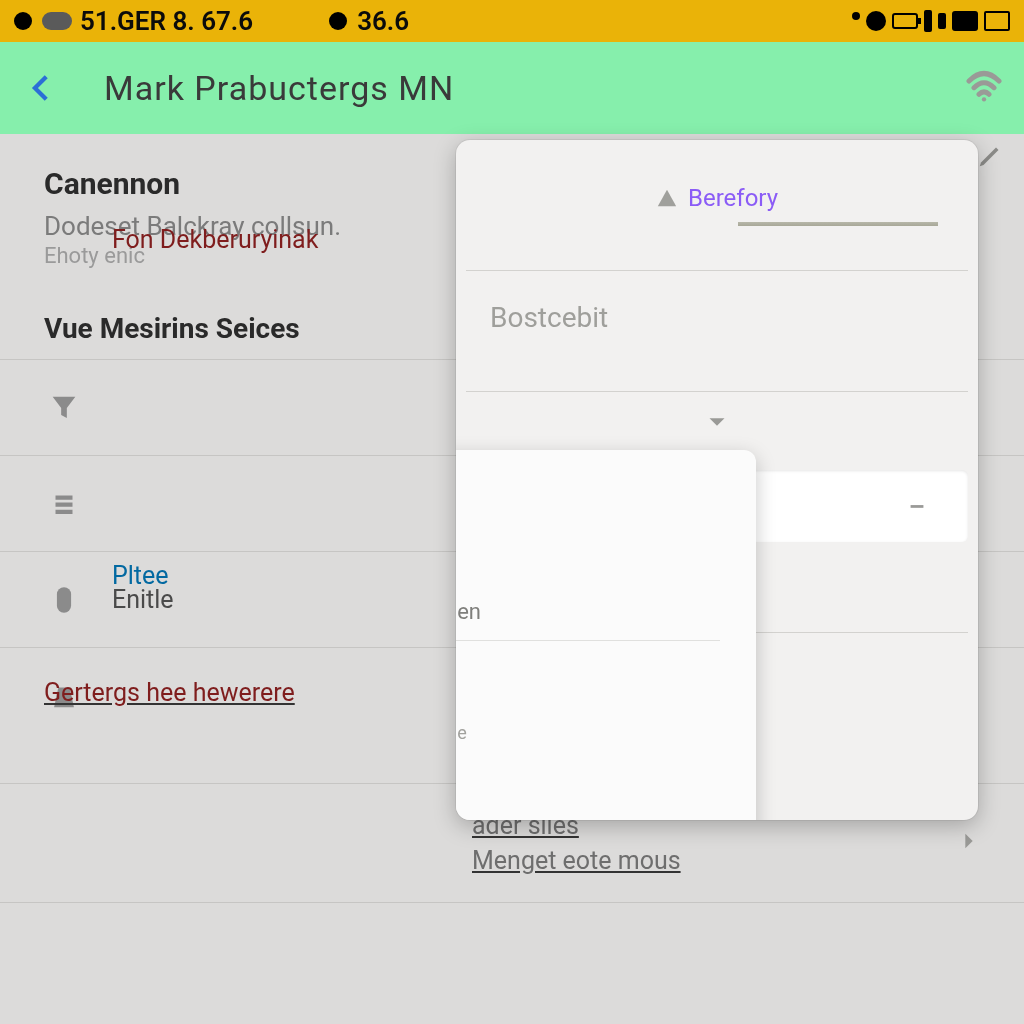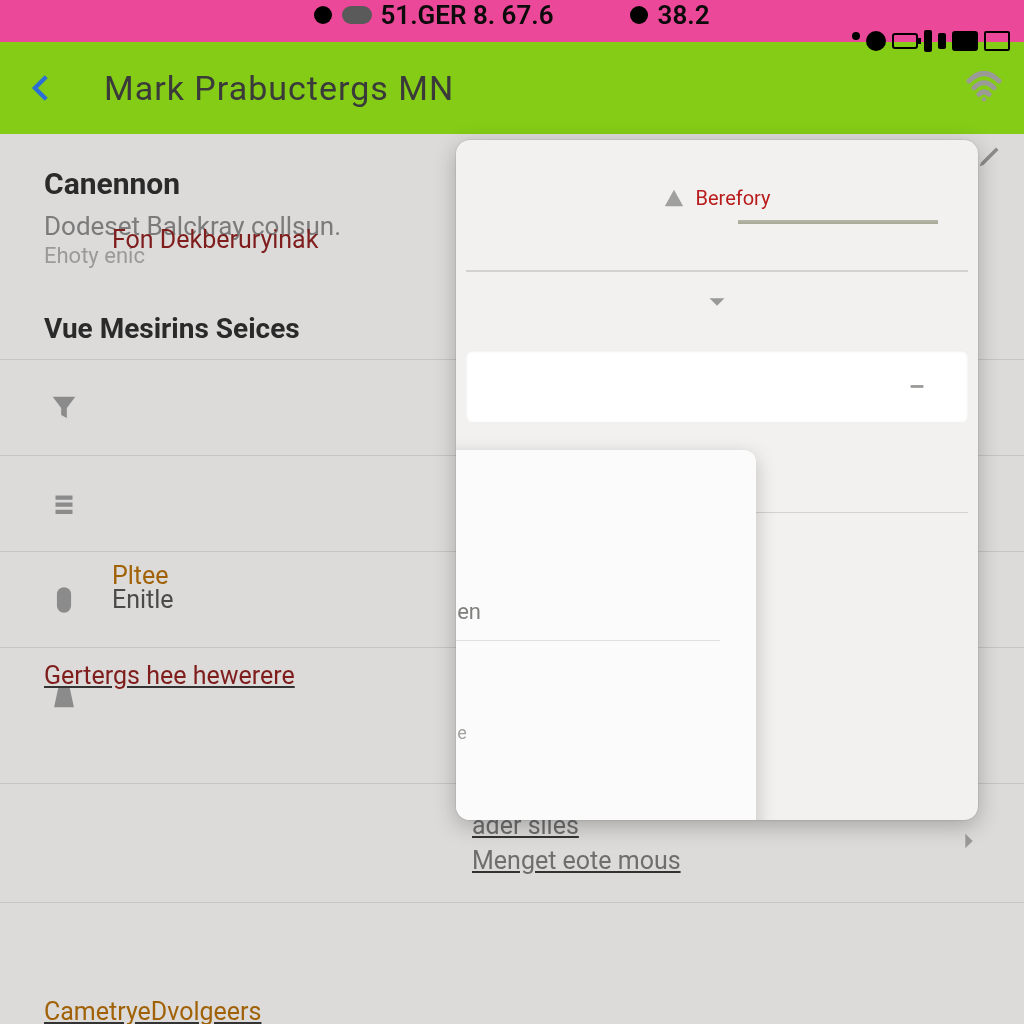--- a/index.html
+++ b/index.html
@@ -13,39 +13,38 @@
   }
   
   .status-bar {
     height: 42px;
     display: flex;
     align-items: center;
     padding: 0 14px;
     font-size: 26px;
     font-weight: 600;
     color: #0b0b0b;
-    background: #ec4899;
-    flex-direction: column;
+    background: #eab308;
   }
   .status-left { display:flex; align-items:center; gap:8px; }
   .status-bar .dot { width:18px; height:18px; background:#000; border-radius:50%; display:inline-block; margin-right:2px;}
   .status-bar .pill { width:30px; height:18px; background:#5a5a5a; border-radius:9px; display:inline-block;}
   .status-right { margin-left:auto; display:flex; gap:6px; align-items:center;}
   .sbicon { width:20px; height:20px; background:#000; }
   .sbicon.circ { border-radius:50%; }
   .sbicon.batt { width:26px; height:16px; border:2px solid #000; border-radius:3px; background:none; position:relative;}
   .sbicon.batt::after{content:'';position:absolute;right:-5px;top:3px;width:3px;height:6px;background:#000;}
   .sbicon.sq { border-radius:2px; }
   
   .app-bar {
     height: 92px;
     display:flex;
     align-items:center;
     padding: 0 20px;
-    background:#84cc16;
+    background:#86efac;
   }
   .back-btn { width:44px; height:44px; display:flex; align-items:center; justify-content:center;}
   .back-btn svg { width:34px; height:34px; stroke:#2b6fd6; stroke-width:3; fill:none; }
   .app-title { font-size:34px; color:#3a3a3a; margin-left:40px; text-transform: none; font-weight:400; letter-spacing:1px;}
   .wifi { margin-left:auto; }
   .wifi svg { width:40px; height:40px; fill:none; stroke:#9a9a97; stroke-width:3;}
   
   .content { position:relative; }
   .section-title { font-size:30px; font-weight:700; color:#2a2a2a; padding: 32px 44px 8px; }
   .section-sub { font-size:26px; color:#7b7b7b; padding: 2px 44px 2px; }
@@ -61,36 +60,36 @@
   }
   .row .icn { width:40px; height:40px; display:flex; align-items:center; justify-content:center; color:#8b8b8b; }
   .row .icn svg { width:34px; height:34px; fill:#8b8b8b; }
   .row .lab { font-size:25px; color:#4a4a4a; flex: 0 0 330px;}
   .row .rlab { font-size:25px; color:#6e6e6e; }
   .row .chev { margin-left:auto; }
   .row .chev svg { width:22px; height:22px; fill:#9a9a97; }
   .row.bottom { border-bottom:1px solid #c6c5c3;text-decoration:underline; }
   .two-line { display:flex; flex-direction:column; }
   .two-line .lab { font-size:25px; color:#7f1d1d; }
-  .two-line .sec { font-size:25px; color:#a16207; margin-top:6px; }
+  .two-line .sec { font-size:25px; color:#0369a1; margin-top:6px; }
 
   
   .popup {
     position:absolute;
     right:46px;
     top:140px;
     width:522px;
     height:680px;
     background:#f2f1f0;
     border-radius:14px;
     box-shadow: 0 6px 22px rgba(0,0,0,.25), 0 0 0 1px rgba(0,0,0,.06);
     overflow:hidden;
   }
   .popup-hdr { height:130px; display:flex; flex-direction:column; align-items:center; justify-content:center; gap:10px; }
-  .popup-hdr .pline { color:#b91c1c; font-size:20px; display:flex; align-items:center; gap:10px;}
+  .popup-hdr .pline { color:#8b5cf6; font-size:24px; display:flex; align-items:center; gap:10px;}
   .popup-hdr .underline { width:200px; height:4px; background: linear-gradient(#b7b7a9,#a8a898); align-self:flex-end; margin-right:40px;}
   .popup-sect { height:120px; padding:30px 34px; color:#9f9f9b; font-size:28px; }
   .popup .divider { height:1px; background:#d3d2cf; margin:0 10px;}
   .popup .field { background:#fff; height:72px; margin:18px 10px 0; border-radius:6px; box-shadow:inset 0 1px 3px rgba(0,0,0,.1); display:flex; align-items:center; justify-content:flex-end; padding-right:40px;}
   .popup .field svg { width:22px; height:22px; fill:#9a9a97;}
   .popup .inner-card {
     position:absolute;
     left:-240px;
     top:310px;
     width:540px;
@@ -115,21 +114,21 @@
 </head>
 <body>
 
 <div class="status-bar">
   <div class="status-left">
     <span class="dot"></span>
     <span class="pill"></span>
     <span>51.GER 8. 67.6</span>
     <span style="width:60px"></span>
     <span class="dot"></span>
-    <span>38.2</span>
+    <span>36.6</span>
   </div>
   <div class="status-right">
     <span class="sbicon circ" style="width:8px;height:8px;align-self:flex-start;margin-top:2px;"></span>
     <span class="sbicon circ"></span>
     <span class="sbicon batt"></span>
     <span class="sbicon sq" style="height:22px;width:8px;"></span>
     <span class="sbicon sq" style="height:16px;width:8px;"></span>
     <span class="sbicon sq" style="width:26px;height:20px;border-radius:3px;"></span>
     <span class="sbicon sq" style="width:26px;height:20px;border:2px solid #000;background:none;"></span>
   </div>
@@ -199,21 +198,20 @@
         </svg>
     </span>
     <span class="lab"></span>
   </div>
 
   <div style="height:40px;"></div>
 
   <div class="row bottom" style="height:120px;">
     <span class="two-line" style="flex:0 0 400px;">
       <span class="lab">Gertergs hee hewerere</span>
-      <span class="sec">CametryeDvolgeers</span>
     </span>
     <span class="two-line">
       <span class="rlab">ader siles</span>
       <span class="rlab" style="margin-top:6px;">Menget eote mous</span>
     </span>
     <span class="chev">
       <svg viewBox="0 0 24 24">
           <path d="M8 4l8 8-8 8z"></path>
         </svg>
     </span>
@@ -225,20 +223,23 @@
   <div class="popup-hdr">
     <div class="pline">
       <svg width="22" height="22" viewBox="0 0 24 24" fill="#a0a09c">
           <path d="M12 3 L22 21 H2 Z"></path>
         </svg>
       <span>Berefory</span>
     </div>
     <div class="underline"></div>
   </div>
   <div class="divider"></div>
+  <div class="popup-sect">
+    <span>Bostcebit</span>
+  </div>
   <div class="divider"></div>
   <div style="height:60px;display:flex;align-items:center;justify-content:center;">
     <svg width="30" height="30" viewBox="0 0 24 24" fill="#9a9a97">
         <path d="M6 9l6 6 6-6z"></path>
       </svg>
   </div>
   <div class="field">
     <svg viewBox="0 0 24 24">
         <rect x="5" y="11" width="14" height="3"></rect>
       </svg>

